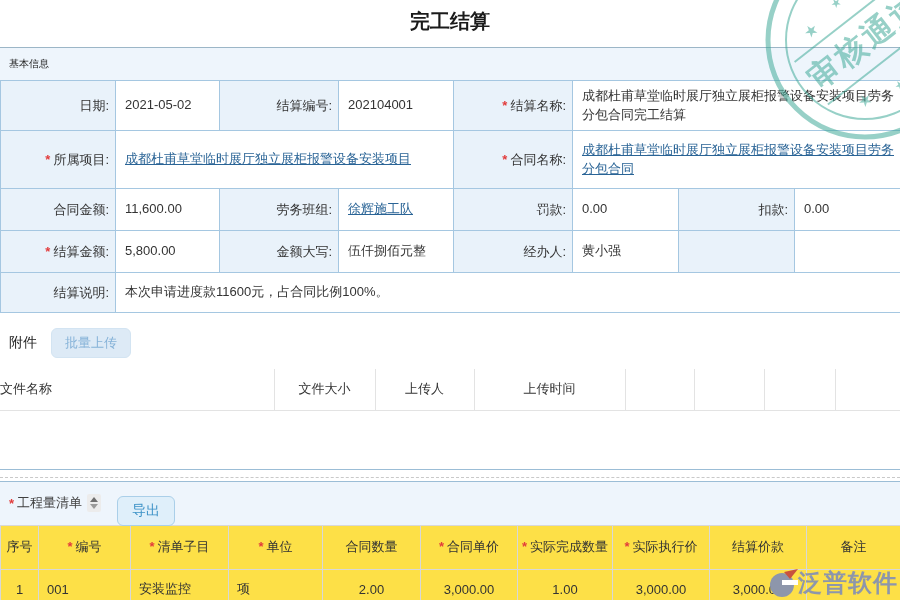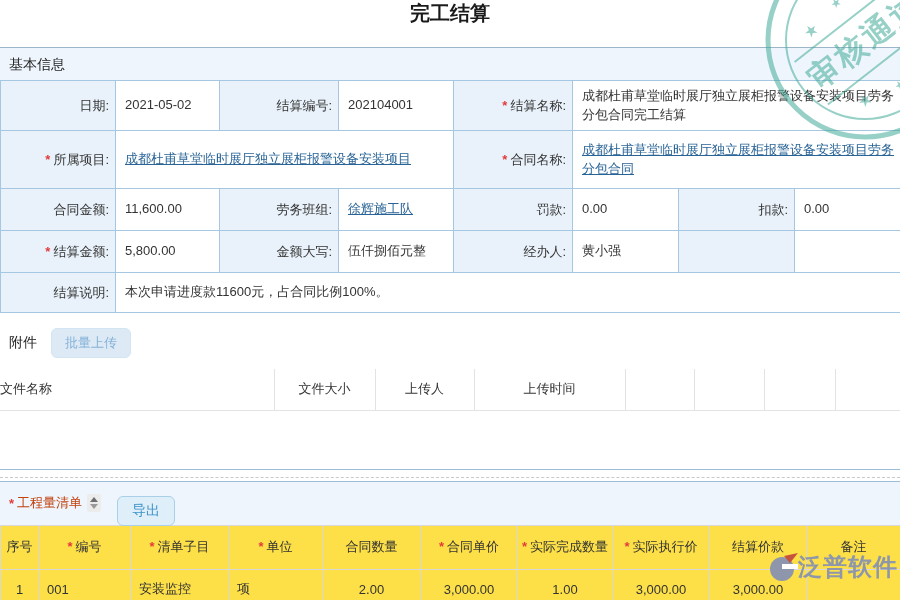--- a/index.html
+++ b/index.html
@@ -9,25 +9,25 @@
   }
   *{box-sizing:border-box; margin:0; padding:0;}
   html,body{width:900px;}
   body{
     width:900px; height:600px; overflow:hidden; position:relative;
     background:#fff; font-family:"Liberation Sans","DejaVu Sans",sans-serif;
     color:#333; font-size:13px;
   }
   .page-title{
     text-align:center; font-size:20px; font-weight:bold; color:#1a1a1a;
-    padding-top:0; height:30px;
+    padding-top:8px; height:30px;
   }
   .section-bar{
     margin-top:17px; height:33px; line-height:32px; background:var(--barbg);
-    border-top:1px solid #9cb6c7; padding-left:9px; color:#222; font-size:14px;
+    border-top:1px solid #9cb6c7; padding-left:9px; color:#222; font-size:10px;
   }
   table.info{ width:900px; border-collapse:collapse; table-layout:fixed;padding-left:29px; }
   table.info td{ border:1px solid var(--tbl); vertical-align:middle; font-size:13px; }
   td.lbl{ background:var(--labelbg); text-align:right; padding:4px 6px 4px 2px; color:#333; }
   td.val{ background:#fff; padding:4px 6px 4px 9px; line-height:1.45; }
   .req{ color:var(--req); margin-right:3px; font-weight:bold; }
   a.lnk{ color:var(--link); text-decoration:underline; cursor:pointer; }
   tr.r1{ height:50px; } tr.r2{ height:58px; } tr.r3{ height:42px; }
   tr.r4{ height:42px; } tr.r5{ height:40px; }
 
@@ -48,21 +48,21 @@
   .spacer-white{ height:58px; background:#fff; }
   .sep-solid{ border-top:1px solid #9bbdd6; }
   .sep-gap1{ height:7px; background:#fff; }
   .sep-dashed{ border-top:1px dashed #c9c9c9; }
   .sep-gap2{ height:3px; background:#fff; }
 
   .boq-toolbar{
     border-top:1px solid #9bbdd6; background:var(--barbg); height:44px;
     display:flex; align-items:center; padding-left:9px;
   }
-  .boq-title{ color:#c2410c; font-size:13px; }
+  .boq-title{ color:#404040; font-size:13px; }
   .sort-icon{
     display:inline-flex; flex-direction:column; align-items:center; justify-content:center;
     margin-left:5px; background:#ececec; border-radius:2px; padding:3px 3px; cursor:pointer;
   }
   .tri-up{ width:0; height:0; border-left:4px solid transparent; border-right:4px solid transparent;
     border-bottom:5px solid #6f6f6f; margin-bottom:2px; }
   .tri-down{ width:0; height:0; border-left:4px solid transparent; border-right:4px solid transparent;
     border-top:5px solid #9a9a9a; }
   .btn-export{
     margin-left:16px; background:#dfeffa; border:1px solid #aacfe9; color:var(--btn);
@@ -70,21 +70,21 @@
   }
 
   table.boq{ width:900px; border-collapse:collapse; table-layout:fixed; }
   table.boq td{ border:1px solid var(--bt-border); font-size:13px; color:#333; background:#fde047; }
   table.boq tr.hdr td{ height:44px; text-align:center; padding:2px 3px; line-height:1.35; }
   table.boq tr.data td{ height:40px; text-align:center; }
   table.boq tr.data td.ta-l{ text-align:left; padding-left:8px; }
 
   .stamp{ position:absolute; left:740px; top:-85px; width:250px; height:250px;
     pointer-events:none; opacity:0.52; z-index:5; }
-  .watermark{ position:absolute; right:2px; bottom:17px; z-index:6; text-align:right; }
+  .watermark{ position:absolute; right:2px; bottom:1px; z-index:6; text-align:right; }
   .wm-row{ display:flex; align-items:center; justify-content:flex-end; }
   .wm-brand{ font-size:24px; font-weight:bold; color:var(--wm); letter-spacing:1px; }
   .wm-site{ font-family:"Liberation Serif","DejaVu Serif",serif; font-weight:bold;
     font-size:15px; color:var(--wmred); margin-top:-6px; }
 </style>
 </head>
 <body>
 
 <div class="page-title">完工结算</div>
 

